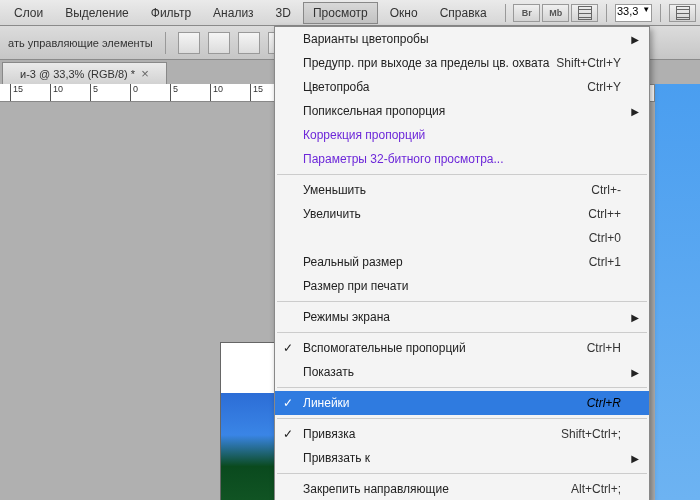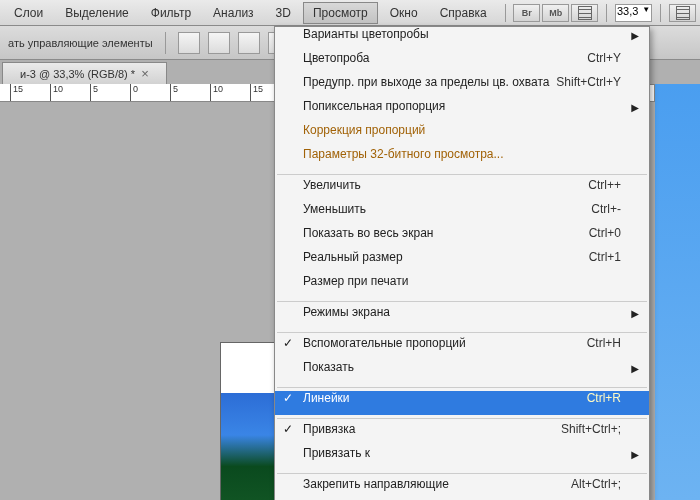--- a/index.html
+++ b/index.html
@@ -27,27 +27,27 @@
 .ruler-horiz { height: 18px; background: #fff; border-bottom: 1px solid #888; position: relative; overflow: hidden; }
 .tickmark { position: absolute; top: 0; width: 1px; height: 100%; background: #555; }
 .ticklabel { position: absolute; top: 0; font-size: 9px; color: #333; }
 
 .workspace { position: absolute; top: 102px; left: 0; right: 0; bottom: 0; background: #b0b0b0; }
 .canvas { position: absolute; left: 220px; top: 240px; width: 250px; height: 260px; background: #fff; border: 1px solid #666; }
 .photo-left { position: absolute; left: 0; top: 50px; width: 55px; height: 210px;
   background: linear-gradient(180deg, #2c6dd6 0%, #3a85e6 20%, #0a4a1e 35%, #145926 60%, #0e3f1a 100%); }
 
 .dropdown { position: absolute; left: 274px; top: 26px; width: 376px; background: #f4f4f4; border: 1px solid #888; box-shadow: 2px 3px 6px rgba(0,0,0,.35); z-index: 50; }
-.dd-item { display: flex; align-items: flex-end; height: 24px; padding: 10px 28px; font-size: 12px; color: #222; position: relative; }
-.dd-item.disabled { color: #a16207; }
+.dd-item { display: flex; align-items: center; height: 24px; padding: 10px 28px; font-size: 12px; color: #222; position: relative; }
+.dd-item.disabled { color: #6d28d9; }
 .dd-item .shortcut { margin-left: auto; font-size: 12px; color: #333; }
 .dd-item .arrow { position: absolute; right: 10px; font-size: 10px; }
 .dd-item .check { position: absolute; left: 8px; font-size: 12px; }
 .dd-item.highlight { background: #2f7be0; color: #fff; }
-.dd-item.highlight .shortcut { color: #fef9c3; }
+.dd-item.highlight .shortcut { color: #000000; font-style: italic; }
 .dd-sep { height: 1px; background: #ccc; margin: 3px 2px; }
 
 .right-pane { position:absolute; right:0; top:84px; bottom:0; width:45px; background:linear-gradient(180deg,#4a9ef0,#6db3f2); }
 .ruler-right { position:absolute; right:45px; top:84px; width:12px; height:18px; background:#fff; border:1px solid #888; }
 </style>
 </head>
 <body>
 
 <div class="menubar">
   <span class="menubar-item">Слои</span>
@@ -116,48 +116,47 @@
 
 <div class="right-pane"></div>
 <div class="ruler-right"></div>
 
 <div class="dropdown" id="dropdown">
     <div class="dd-item">
       <span>Варианты цветопробы</span>
       <span class="arrow">▶</span>
     </div>
     <div class="dd-item">
+      <span>Предупр. при выходе за пределы цв. охвата</span>
+      <span class="shortcut">Shift+Ctrl+Y</span>
+    </div>
+    <div class="dd-item">
       <span>Цветопроба</span>
       <span class="shortcut">Ctrl+Y</span>
     </div>
     <div class="dd-item">
-      <span>Предупр. при выходе за пределы цв. охвата</span>
-      <span class="shortcut">Shift+Ctrl+Y</span>
-    </div>
-    <div class="dd-item">
       <span>Попиксельная пропорция</span>
       <span class="arrow">▶</span>
     </div>
     <div class="dd-item disabled">
       <span>Коррекция пропорций</span>
     </div>
     <div class="dd-item disabled">
       <span>Параметры 32-битного просмотра...</span>
     </div>
     <div class="dd-sep"></div>
     <div class="dd-item">
+      <span>Уменьшить</span>
+      <span class="shortcut">Ctrl+-</span>
+    </div>
+    <div class="dd-item">
       <span>Увеличить</span>
       <span class="shortcut">Ctrl++</span>
     </div>
     <div class="dd-item">
-      <span>Уменьшить</span>
-      <span class="shortcut">Ctrl+-</span>
-    </div>
-    <div class="dd-item">
-      <span>Показать во весь экран</span>
       <span class="shortcut">Ctrl+0</span>
     </div>
     <div class="dd-item">
       <span>Реальный размер</span>
       <span class="shortcut">Ctrl+1</span>
     </div>
     <div class="dd-item">
       <span>Размер при печати</span>
     </div>
     <div class="dd-sep"></div>

